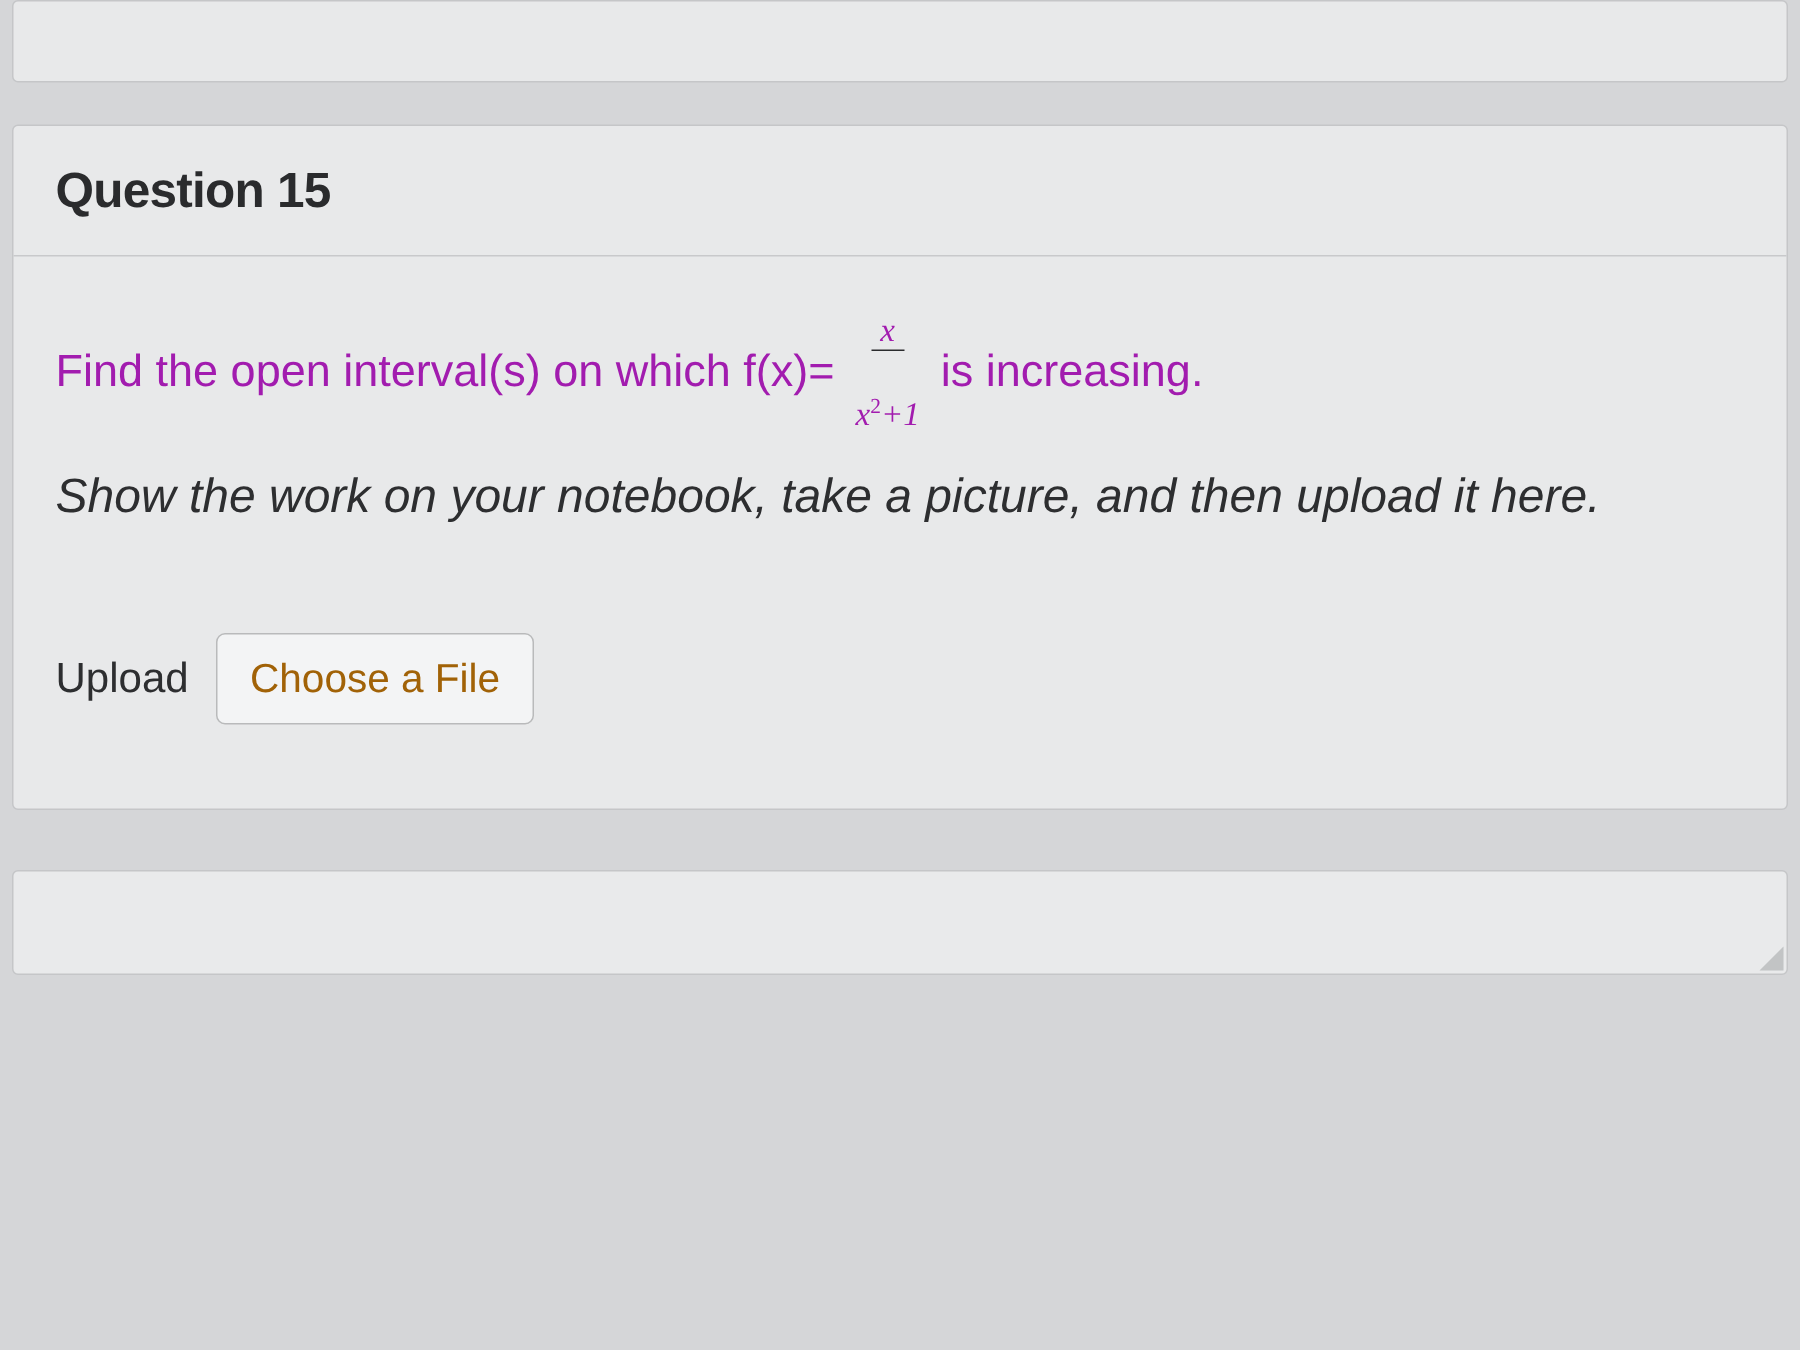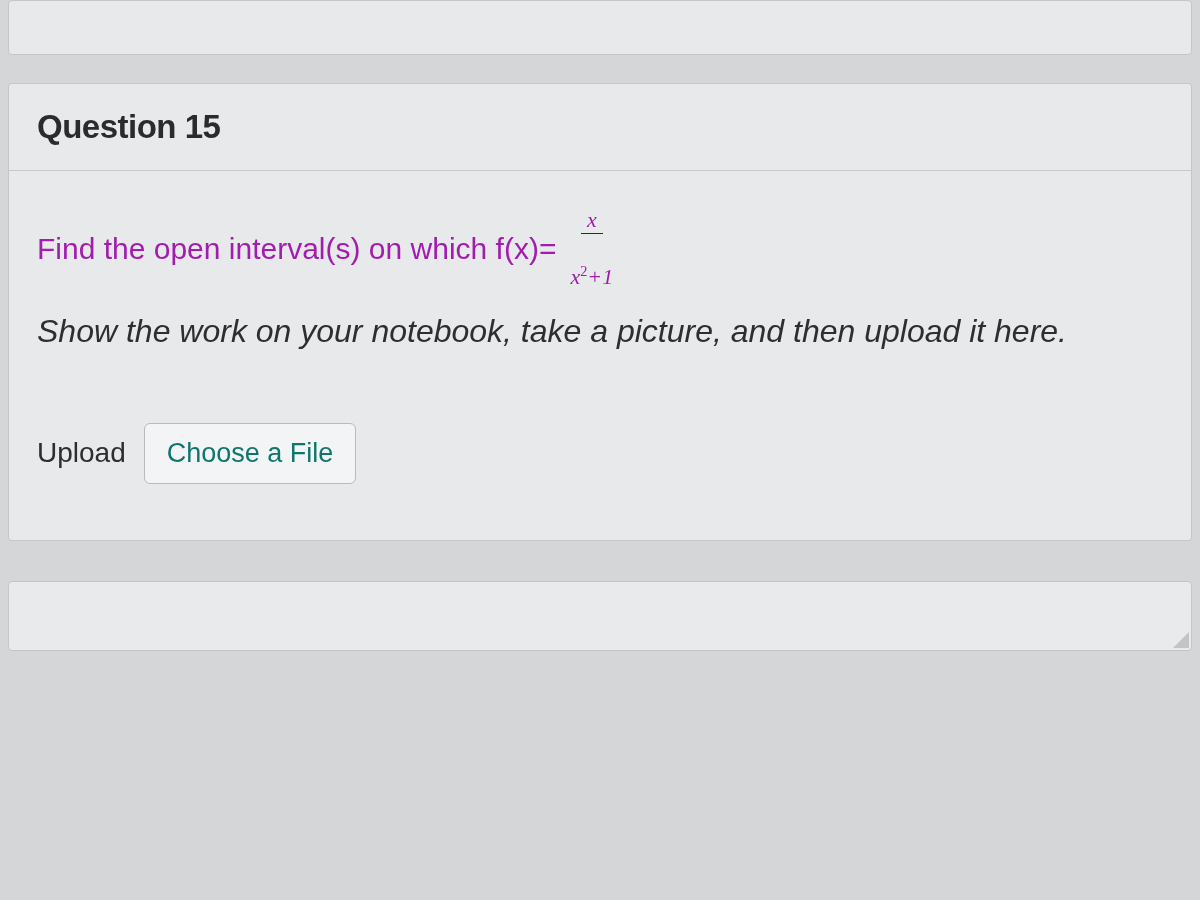--- a/index.html
+++ b/index.html
@@ -93,21 +93,21 @@
       font-size: 28px;
       color: #2d2e30;
       text-align: right;
     }
     .file-button {
       background: #f3f4f5;
       border: 1.5px solid #b9babb;
       border-radius: 6px;
       padding: 14px 22px;
       font-size: 27px;
-      color: #0f766e;
+      color: #a16207;
       cursor: pointer;
       font-family: inherit;
     }
     .bottom-spacer {
       background: #e9eaeb;
       border: 1px solid #c5c6c8;
       border-radius: 4px;
       margin: 0 8px;
       height: 70px;
       position: relative;
@@ -133,20 +133,21 @@
     <h2 class="question-title">Question 15</h2>
   </div>
   <div class="question-body">
 
     <div class="prompt-line">
       <span>Find the open interval(s) on which f(x)=</span>
       <span class="math-frac">
         <span class="num">x</span>
         <span class="den"><span>x</span><sup>2</sup><span>+1</span></span>
       </span>
+      <span>is increasing.</span>
     </div>
 
     <div class="prompt-line-2 em">Show the work on your notebook, take a picture, and then upload it here.</div>
 
     <div class="upload-row">
       <span class="upload-label">Upload</span>
       <button class="file-button">Choose a File</button>
     </div>
 
   </div>

